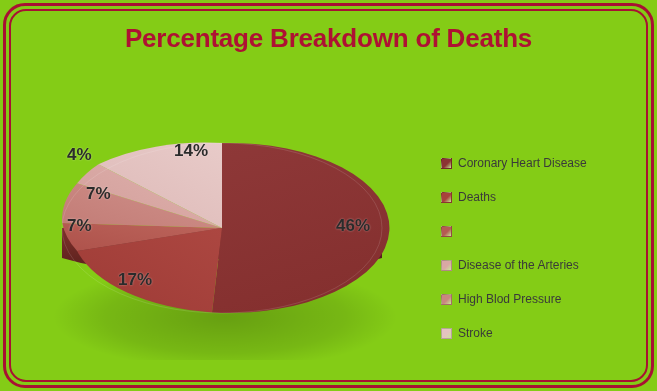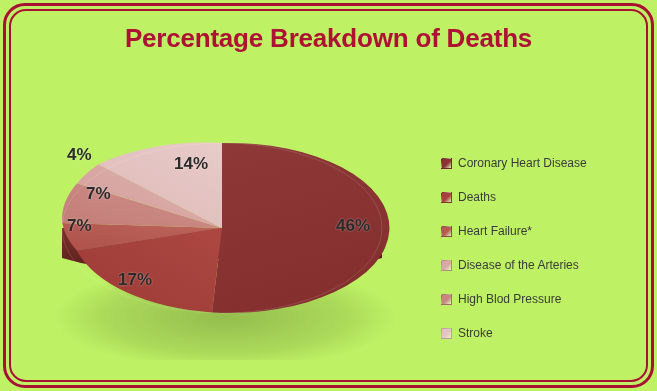--- a/index.html
+++ b/index.html
@@ -11,21 +11,21 @@
     width: 657px;
     height: 391px;
     font-family: "Liberation Sans", sans-serif;
     overflow: hidden;
   }
 
   #slide {
     position: relative;
     width: 657px;
     height: 391px;
-    background: #bef264;
+    background: #84cc16;
     box-sizing: border-box;
   }
 
   
   .frame-outer {
     position: absolute;
     left: 3px;
     top: 3px;
     right: 3px;
     bottom: 3px;
@@ -202,38 +202,37 @@
     <span class="slice-label" style="left:308px; top:96px;">46%</span>
 
     <span class="slice-label" style="left:90px; top:144px;margin-top:6px;">17%</span>
 
     <span class="slice-label" style="left:39px; top:96px;">7%</span>
 
     <span class="slice-label" style="left:58px; top:64px;">7%</span>
 
     <span class="slice-label" style="left:39px; top:25px;">4%</span>
 
-    <span class="slice-label" style="left:146px; top:34px;">14%</span>
+    <span class="slice-label" style="left:146px; top:21px;">14%</span>
   </div>
 
   <div class="legend">
 
     <div class="legend-row">
       <span class="legend-swatch" style="background: linear-gradient(135deg, #8B3333 0%, #8B3333 55%, rgba(255,255,255,0.55) 100%);"></span>
       <span class="legend-label">Coronary Heart Disease</span>
     </div>
 
     <div class="legend-row">
       <span class="legend-swatch" style="background: linear-gradient(135deg, #A8423C 0%, #A8423C 55%, rgba(255,255,255,0.55) 100%);"></span>
       <span class="legend-label">Deaths</span>
     </div>
 
     <div class="legend-row">
       <span class="legend-swatch" style="background: linear-gradient(135deg, #B55B53 0%, #B55B53 55%, rgba(255,255,255,0.55) 100%);"></span>
-      <span class="legend-label">Heart Failure*</span>
     </div>
 
     <div class="legend-row">
       <span class="legend-swatch" style="background: linear-gradient(135deg, #D9A8A4 0%, #D9A8A4 55%, rgba(255,255,255,0.55) 100%);"></span>
       <span class="legend-label">Disease of the Arteries</span>
     </div>
 
     <div class="legend-row">
       <span class="legend-swatch" style="background: linear-gradient(135deg, #C98680 0%, #C98680 55%, rgba(255,255,255,0.55) 100%);"></span>
       <span class="legend-label">High Blod Pressure</span>

